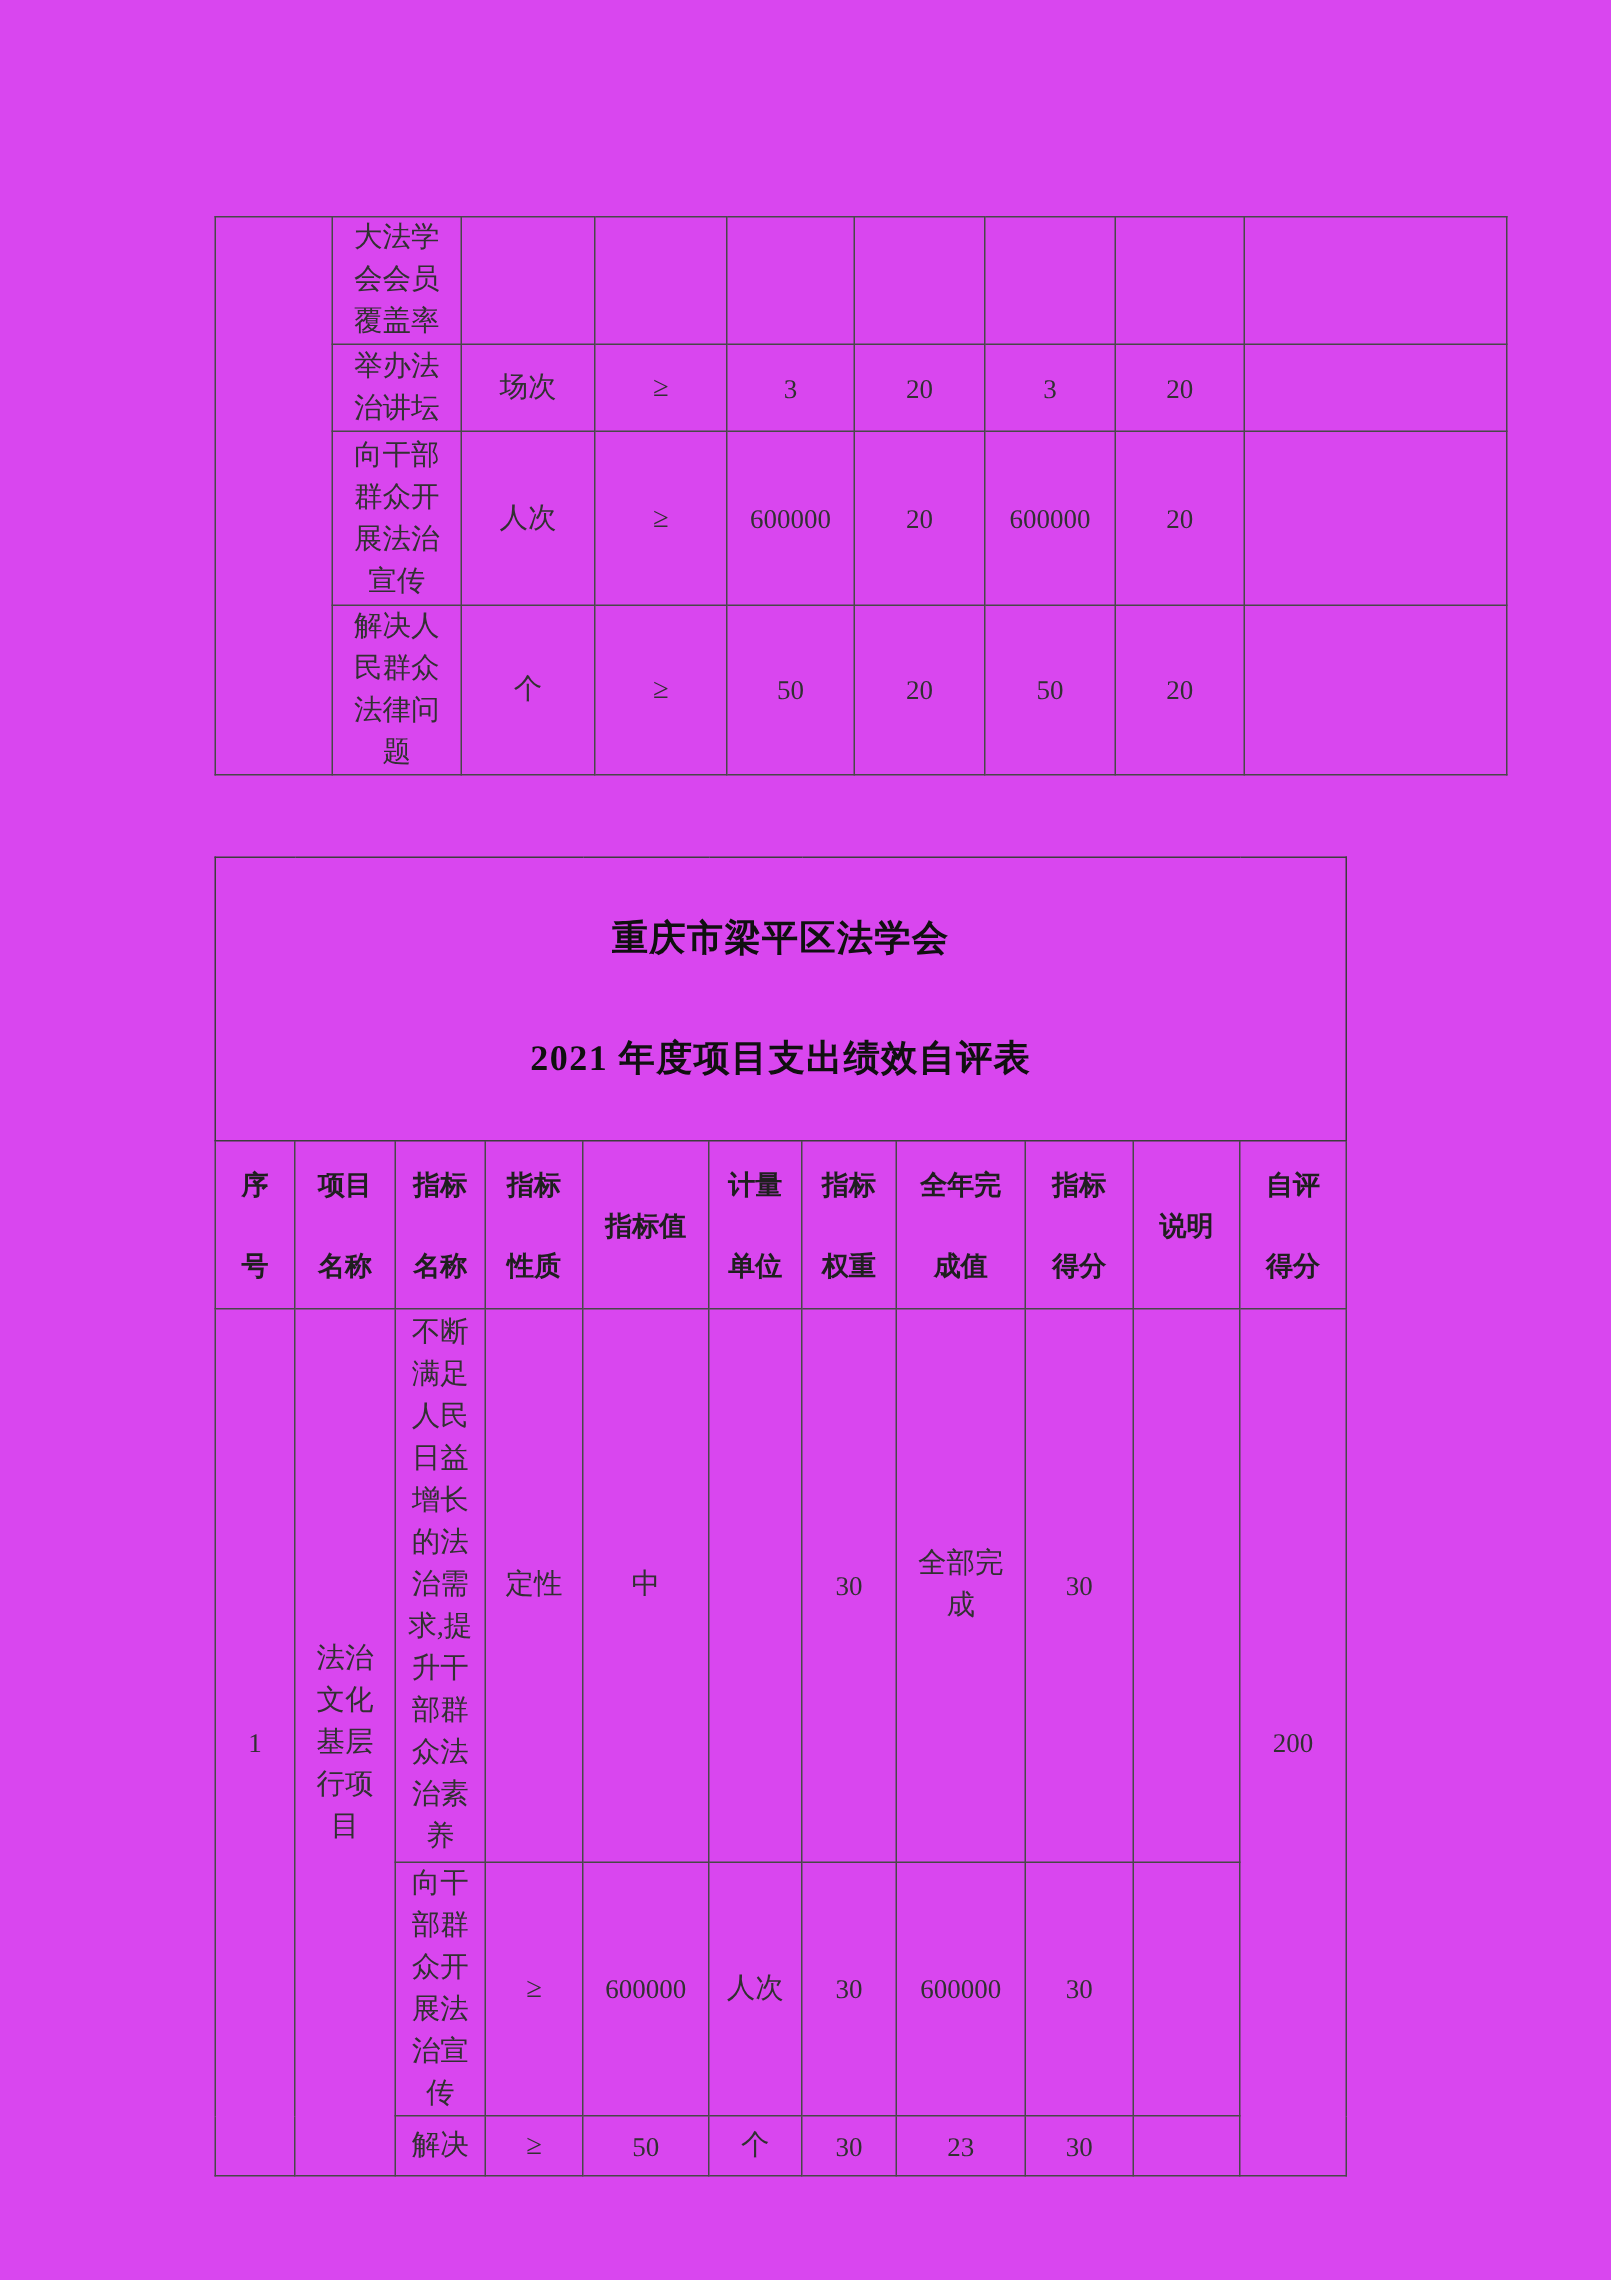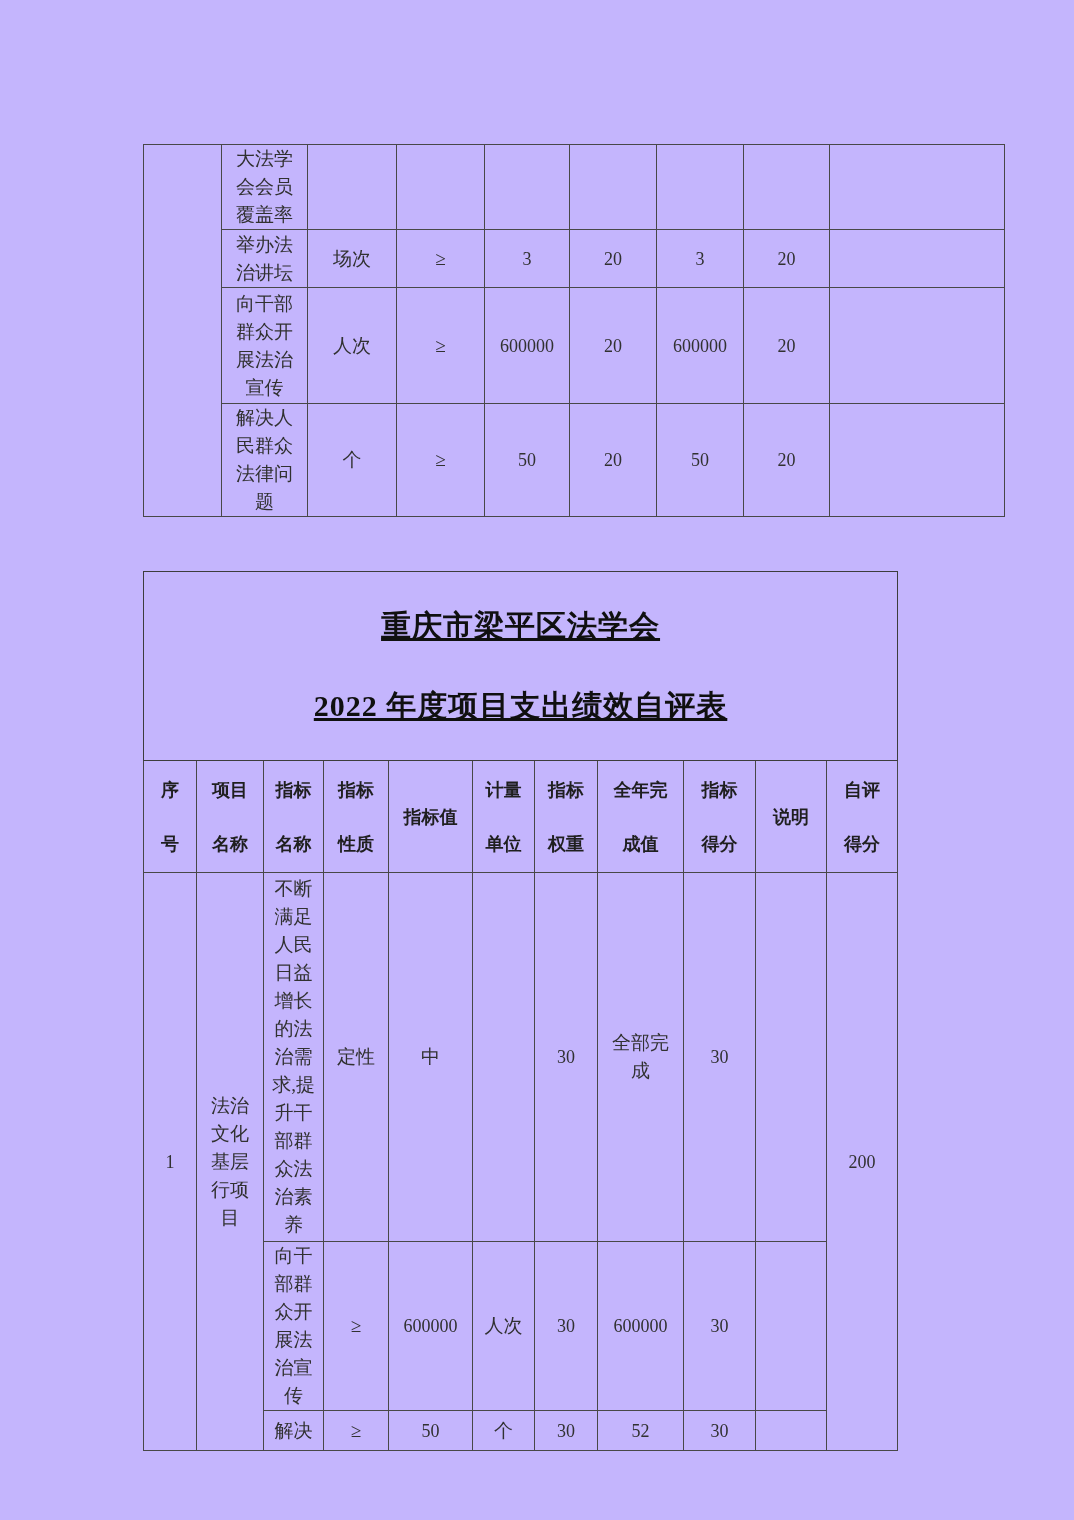--- a/index.html
+++ b/index.html
@@ -1,20 +1,20 @@
 <!DOCTYPE html>
 <html><head>
 <meta charset="utf-8">
 <style>
   html, body { margin: 0; padding: 0; background: #ffffff; }
   .page {
     position: relative;
     width: 1074px;
     height: 1520px;
-    background: #c4b5fd;
+    background: #d946ef;
     font-family: "Liberation Serif", "DejaVu Serif", serif;
     color: #313131;
     overflow: hidden;
   }
   table {
     position: absolute;
     border-collapse: collapse;
     table-layout: fixed;
   }
   td {
@@ -27,25 +27,24 @@
     line-height: 28px;
     overflow: hidden;
   }
   
   .t1 { left: 143px; top: 144px; width: 861px; }
   
   .t2 { left: 143px; top: 571px; width: 754px; }
   .t2 .title-cell { border: 1px solid #3d3d3d; }
   .t2 .title-cell div {
     font-weight: bold;
-    font-size: 30px;
+    font-size: 24px;
     line-height: 52px;
     color: #101010;
     letter-spacing: 1px;
-    text-decoration: underline;
   }
   .t2 tr.hdr td {
     font-family: "Liberation Sans", "DejaVu Sans", sans-serif;
     font-weight: 700;
     font-size: 18px;
     line-height: 54px;
     color: #1f1f1f;
   }
   .num { font-size: 18px; }
 </style>
@@ -131,21 +130,21 @@
       <col style="width:63px">
         <col style="width:86px">
         <col style="width:72px">
       <col style="width:71px">
         <col style="width:71px">
     </colgroup>
     <tbody>
         <tr style="height:112px">
       <td colspan="11" class="title-cell">
         <div>重庆市梁平区法学会</div>
-        <div>2022 年度项目支出绩效自评表</div>
+        <div>2021 年度项目支出绩效自评表</div>
       </td>
     </tr>
     <tr class="hdr" style="height:112px">
       <td>序
 号</td>
       <td>项目
 名称</td>
       <td>指标
 名称</td>
       <td>指标
@@ -207,20 +206,20 @@
       <td class="num">600000</td>
       <td class="num">30</td>
       <td></td>
     </tr>
     <tr style="height:40px">
       <td>解决</td>
       <td>≥</td>
       <td class="num">50</td>
       <td>个</td>
       <td class="num">30</td>
-      <td class="num">52</td>
+      <td class="num">23</td>
       <td class="num">30</td>
       <td></td>
     </tr>
   </tbody>
     </table>
 
 </div>
 
 </body></html>

